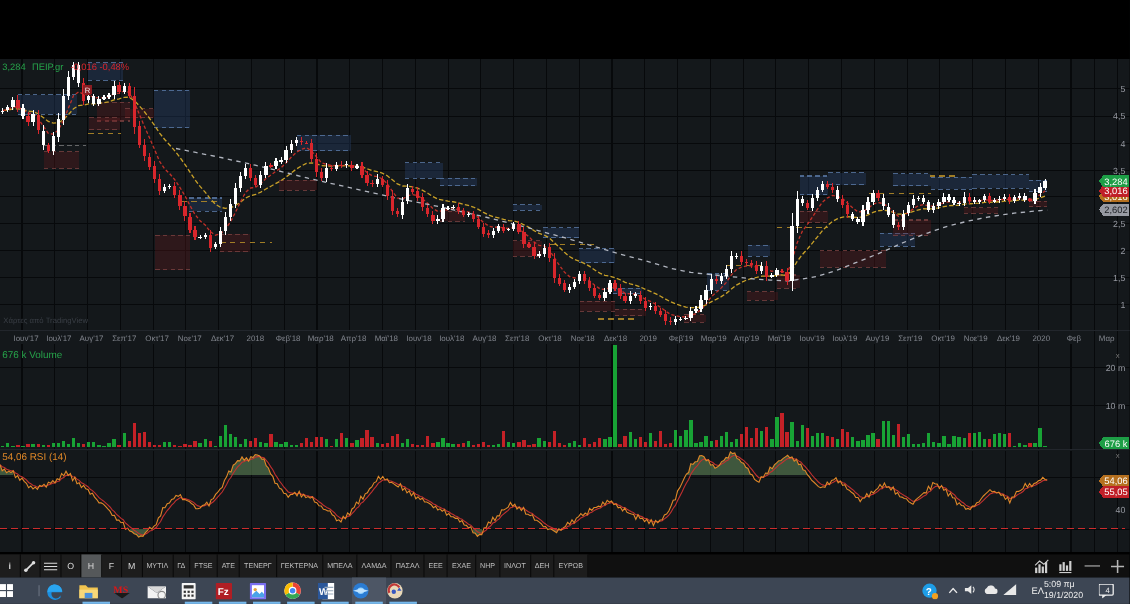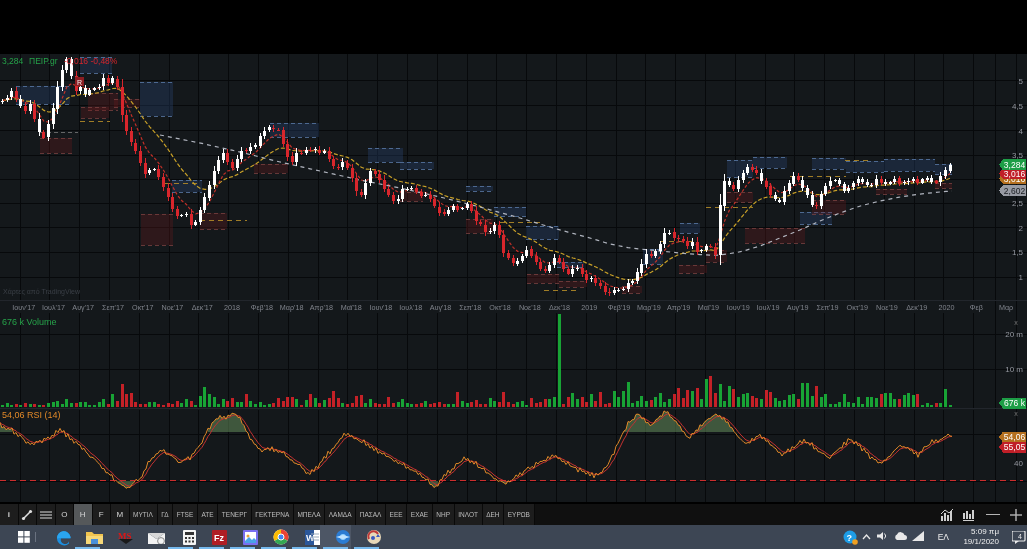--- a/index.html
+++ b/index.html
@@ -9,21 +9,21 @@
   font-size:6.5px; display:flex; align-items:center; justify-content:center;
   padding:0 3.6px; color:#bdbdbd; white-space:nowrap; }
 .icell { width:18.5px; background:#1d1d1d; border-right:1px solid #090909;
   color:#d5d5d5; font-size:8px; display:flex; align-items:center; justify-content:center; }
 .active { background:#55585a; }
 #tbright { position:absolute; right:0; top:504px; height:21px; display:flex;
   align-items:center; color:#c9c9c9; }
 #taskbar { position:absolute; left:0; top:525px; width:1027px; height:24px;
   background:#3d4654; display:flex; align-items:center; }
 .tbicon { width:31px; height:24px; display:flex; align-items:center;
-  justify-content:flex-end; position:relative; }
+  justify-content:flex-start; position:relative; }
 .ul::after { content:''; position:absolute; left:3px; right:3px; bottom:0;
   height:2px; background:#76b9ed; }
 .tray { color:#eee; font-size:8px; }
 </style></head><body>
 <svg width="1027" height="549" viewBox="0 0 1027 549" xmlns="http://www.w3.org/2000/svg" shape-rendering="crispEdges">
     <rect x="0" y="0" width="1027" height="549" fill="#000"></rect>
     <rect x="0" y="54" width="1027" height="448" fill="#14181b"></rect>
     <g stroke="#07090b" stroke-width="1">
       <line x1="0" y1="80.5" x2="1027" y2="80.5"></line>
       <line x1="0" y1="105.5" x2="1027" y2="105.5"></line>
@@ -1153,20 +1153,20 @@
         <path d="M0 3.5 L3 3.5 L6 1 L6 9 L3 6.5 L0 6.5 Z" fill="#e8e8e8"></path>
         <path d="M7.5 2.5 A 3.5 3.5 0 0 1 7.5 7.5" stroke="#e8e8e8" fill="none" stroke-width="1"></path>
       </svg></div>
  <div class="tray" style="width:18px;text-align:center"><svg width="13" height="8">
         <path d="M3 8 L10.5 8 A 2.5 2.5 0 0 0 10.5 3 A 4 4 0 0 0 3 2.5 A 3 3 0 0 0 3 8 Z" fill="#e8e8e8"></path>
       </svg></div>
  <div class="tray" style="width:18px;text-align:center"><svg width="12" height="10">
         <path d="M0 10 L12 10 L12 0 Z" fill="#e8e8e8"></path>
       </svg></div>
  <div class="tray" style="width:22px;text-align:right;font-size:8.5px">ΕΛ</div>
- <div class="tray" style="width:50px;text-align:right;line-height:1.25">5:09 πμ<br>19/1/2020</div>
+ <div class="tray" style="width:50px;text-align:left;line-height:1.25">5:09 πμ<br>19/1/2020</div>
  <div class="tbicon" style="width:28px">
       <svg width="15" height="13">
         <rect x="0" y="0" width="13" height="10" rx="1" fill="none" stroke="#eee" stroke-width="1.2"></rect>
         <path d="M3 10 L3 13 L7 10 Z" fill="#eee"></path>
         <text x="6" y="8" font-size="7" fill="#eee">4</text>
       </svg>
     </div>
 </div>
 </body></html>

